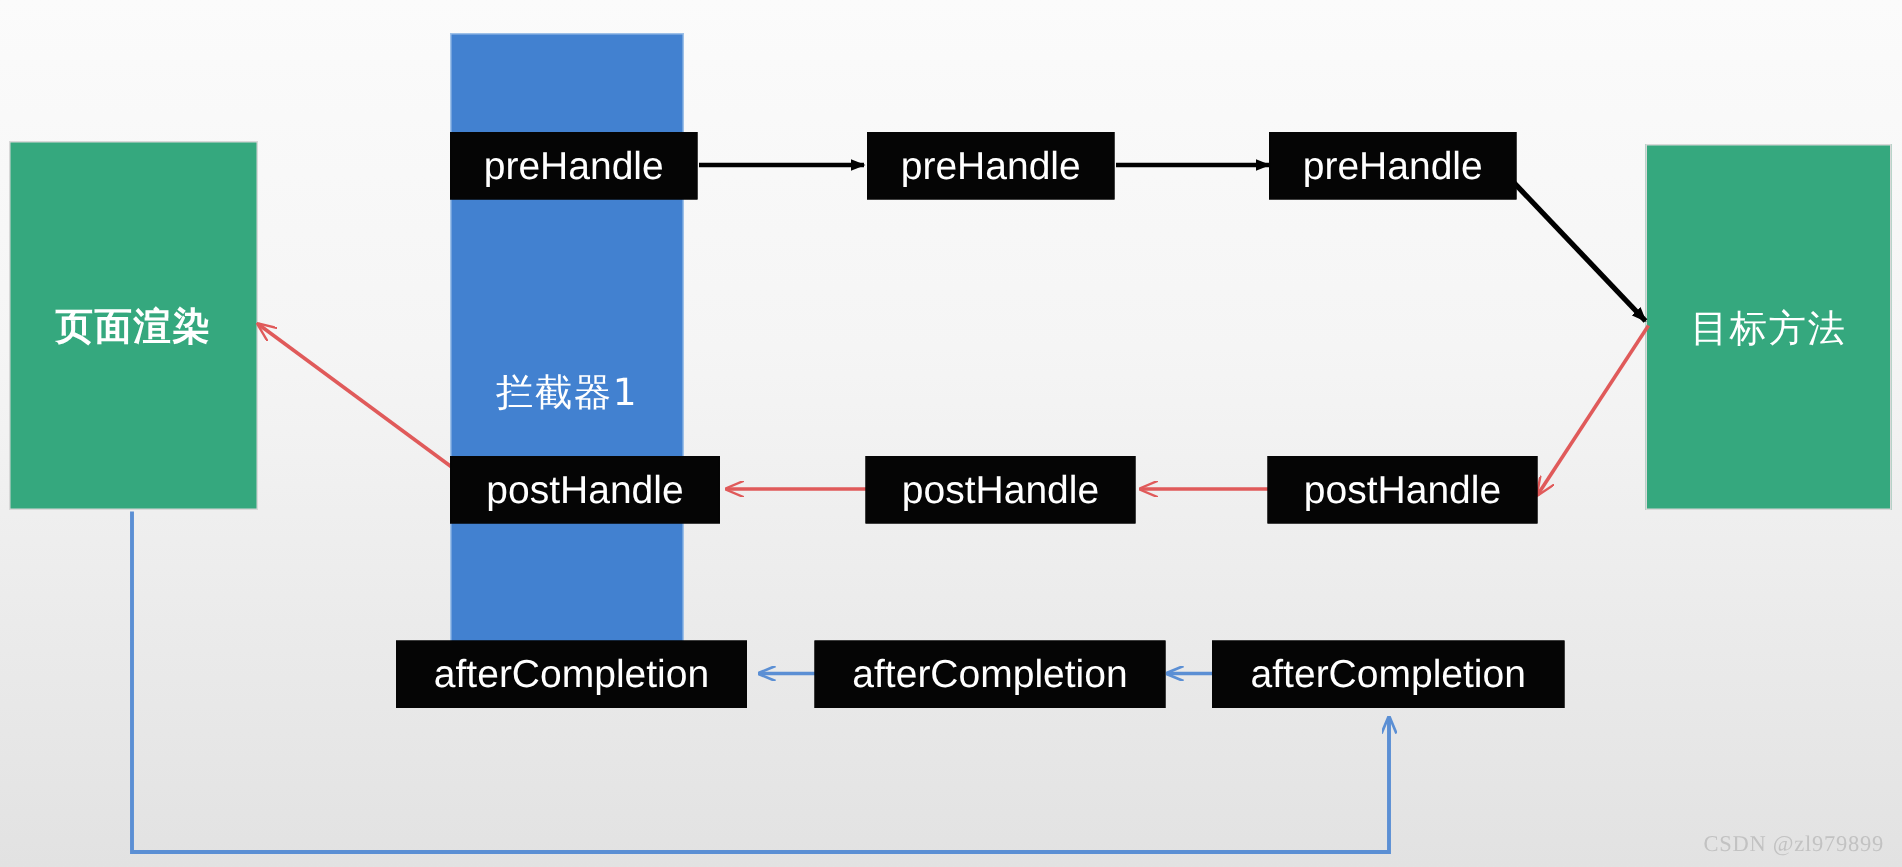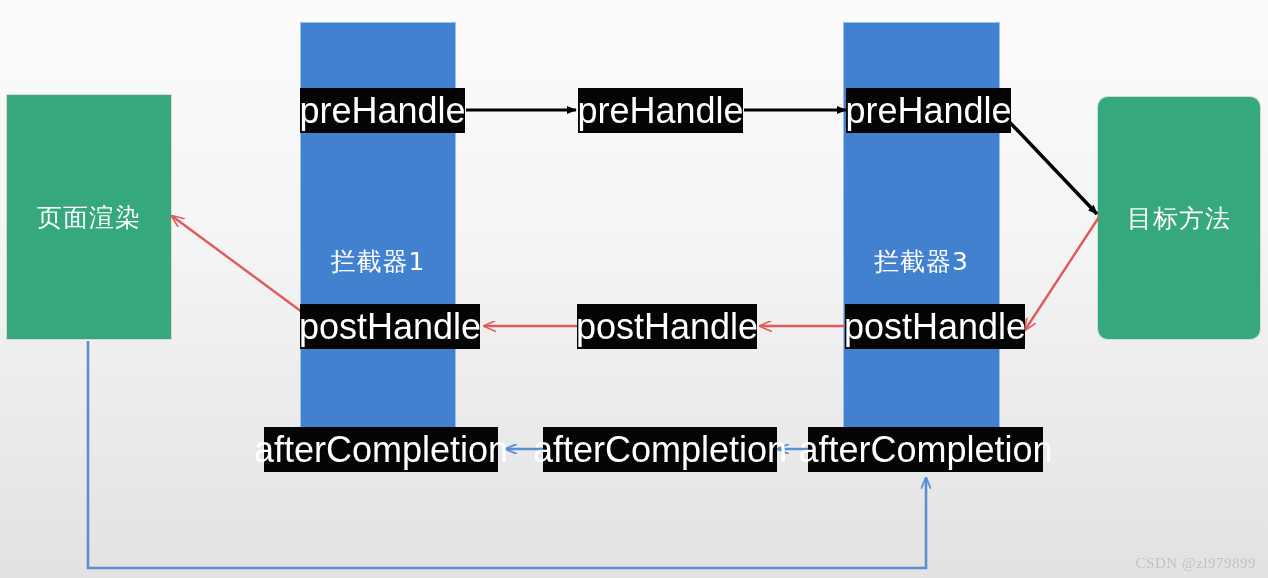--- a/index.html
+++ b/index.html
@@ -58,21 +58,21 @@
   }
 
   
   .chip {
     position: absolute;
     background: #050505;
     color: #ffffff;
     display: flex;
     align-items: center;
     justify-content: center;
-    font-size: 36px;
+    font-size: 26px;
     font-family: "Liberation Sans", sans-serif;
     white-space: nowrap;
     box-sizing: border-box;
     border: 1px solid #050505;
   }
 
   
   #arrows {
     position: absolute;
     left: 0;
@@ -97,29 +97,26 @@
 </head>
 <body>
 
 <div id="canvas">
 
   <div class="col" style="left:300px; top:22px; width:156px; height:450px;">
     <div class="col-label" style="top:222px;">拦截器1</div>
   </div>
 
 
-  <div class="col" style="left:843px; top:22px; width:157px; height:450px;">
-    <div class="col-label" style="top:222px;">拦截器3</div>
-  </div>
 
-  <div class="green-box" style="left:6px; top:94px; width:166px; height:246px;">
+  <div class="green-box" style="left:6px; top:94px; width:166px; height:246px;font-weight:bold;">
     <span>页面渲染</span>
   </div>
 
-  <div class="green-box" style="left:1097px; top:96px; width:164px; height:244px;border-radius:11px;">
+  <div class="green-box" style="left:1097px; top:96px; width:164px; height:244px;">
     <span>目标方法</span>
   </div>
 
   <svg id="arrows" viewBox="0 0 1268 578" xmlns="http://www.w3.org/2000/svg">
     <defs>
       <marker id="ah-black" markerWidth="10" markerHeight="8" refX="9" refY="4" orient="auto" markerUnits="userSpaceOnUse">
         <path d="M0,0 L10,4 L0,8 z" fill="#000000"></path>
       </marker>
       <marker id="ah-red" markerWidth="11" markerHeight="9" refX="10" refY="4.5" orient="auto" markerUnits="userSpaceOnUse">
         <path d="M0,0 L11,4.5 L0,9 z" fill="#e05a5a"></path>

